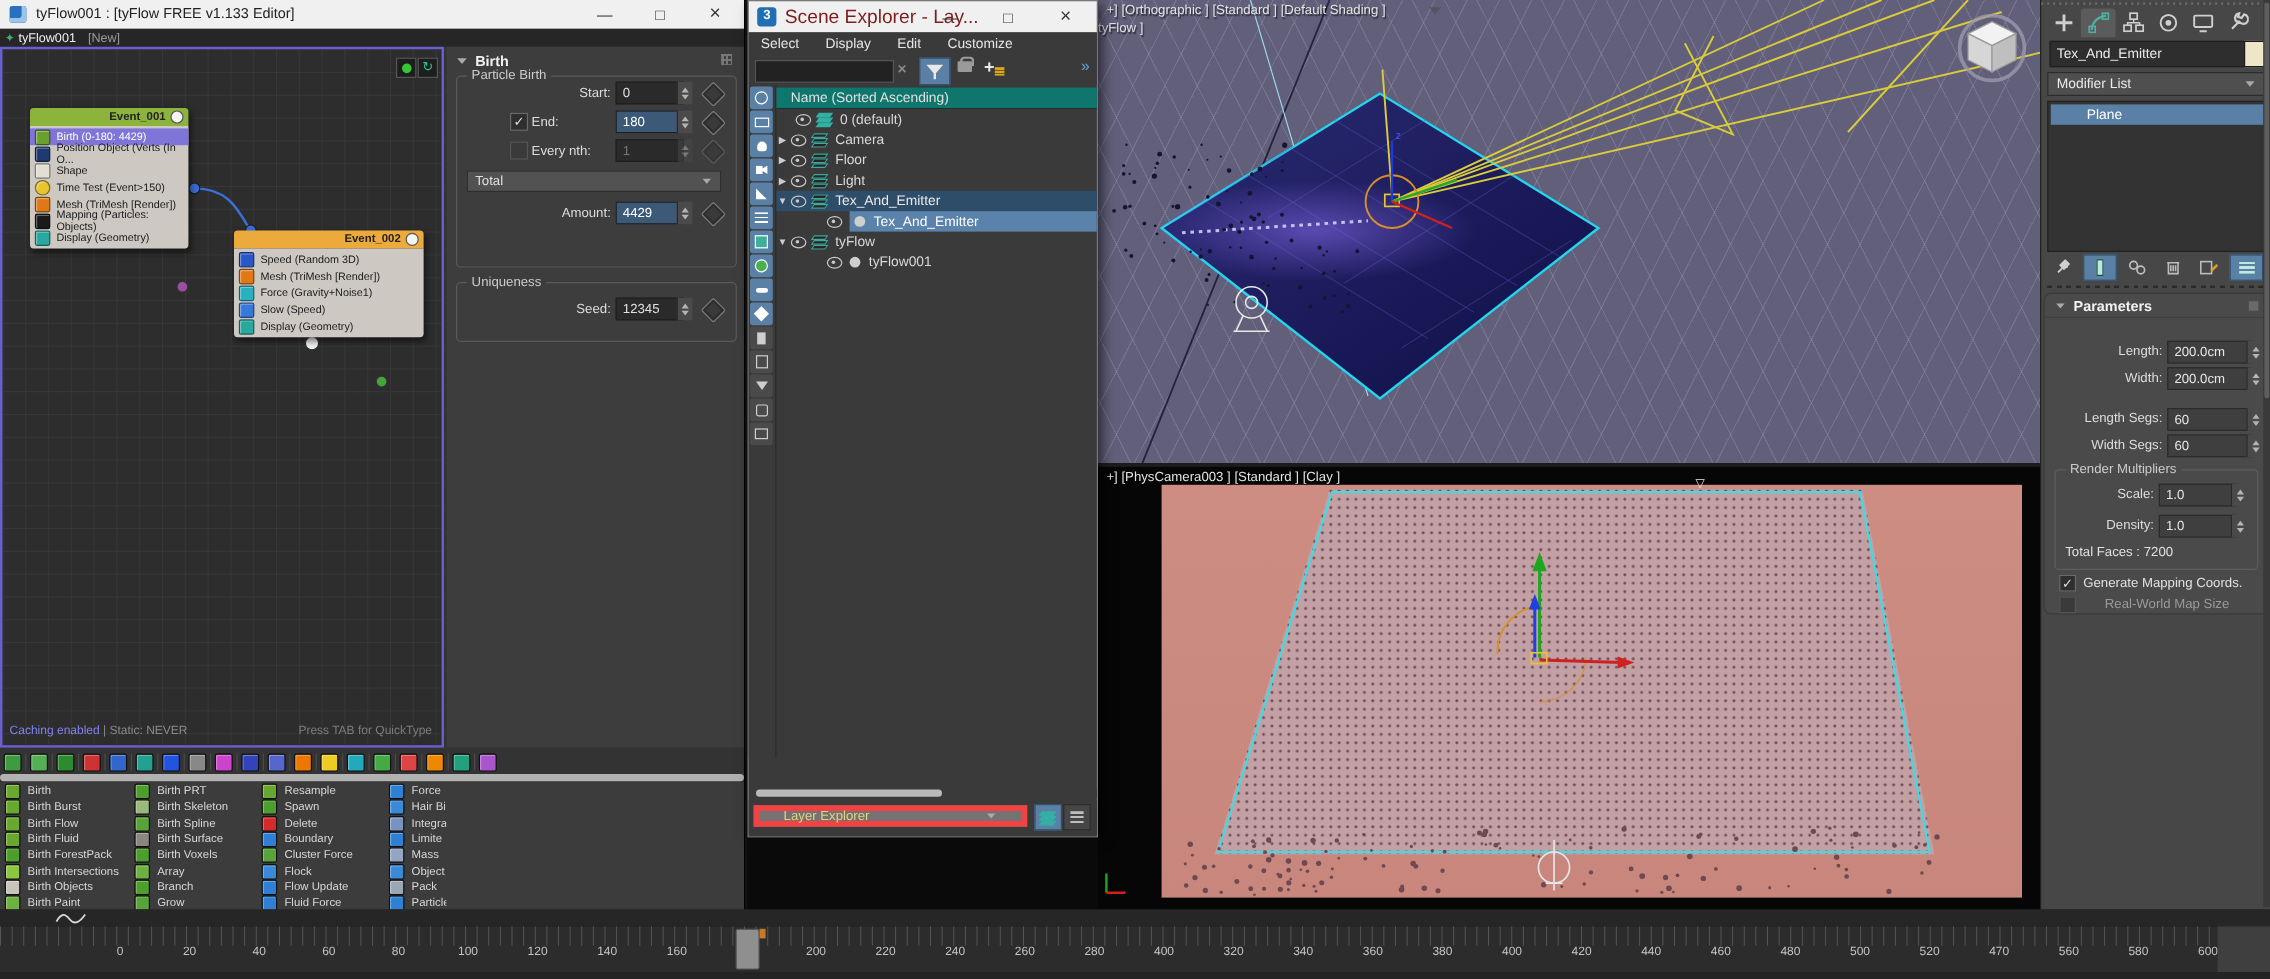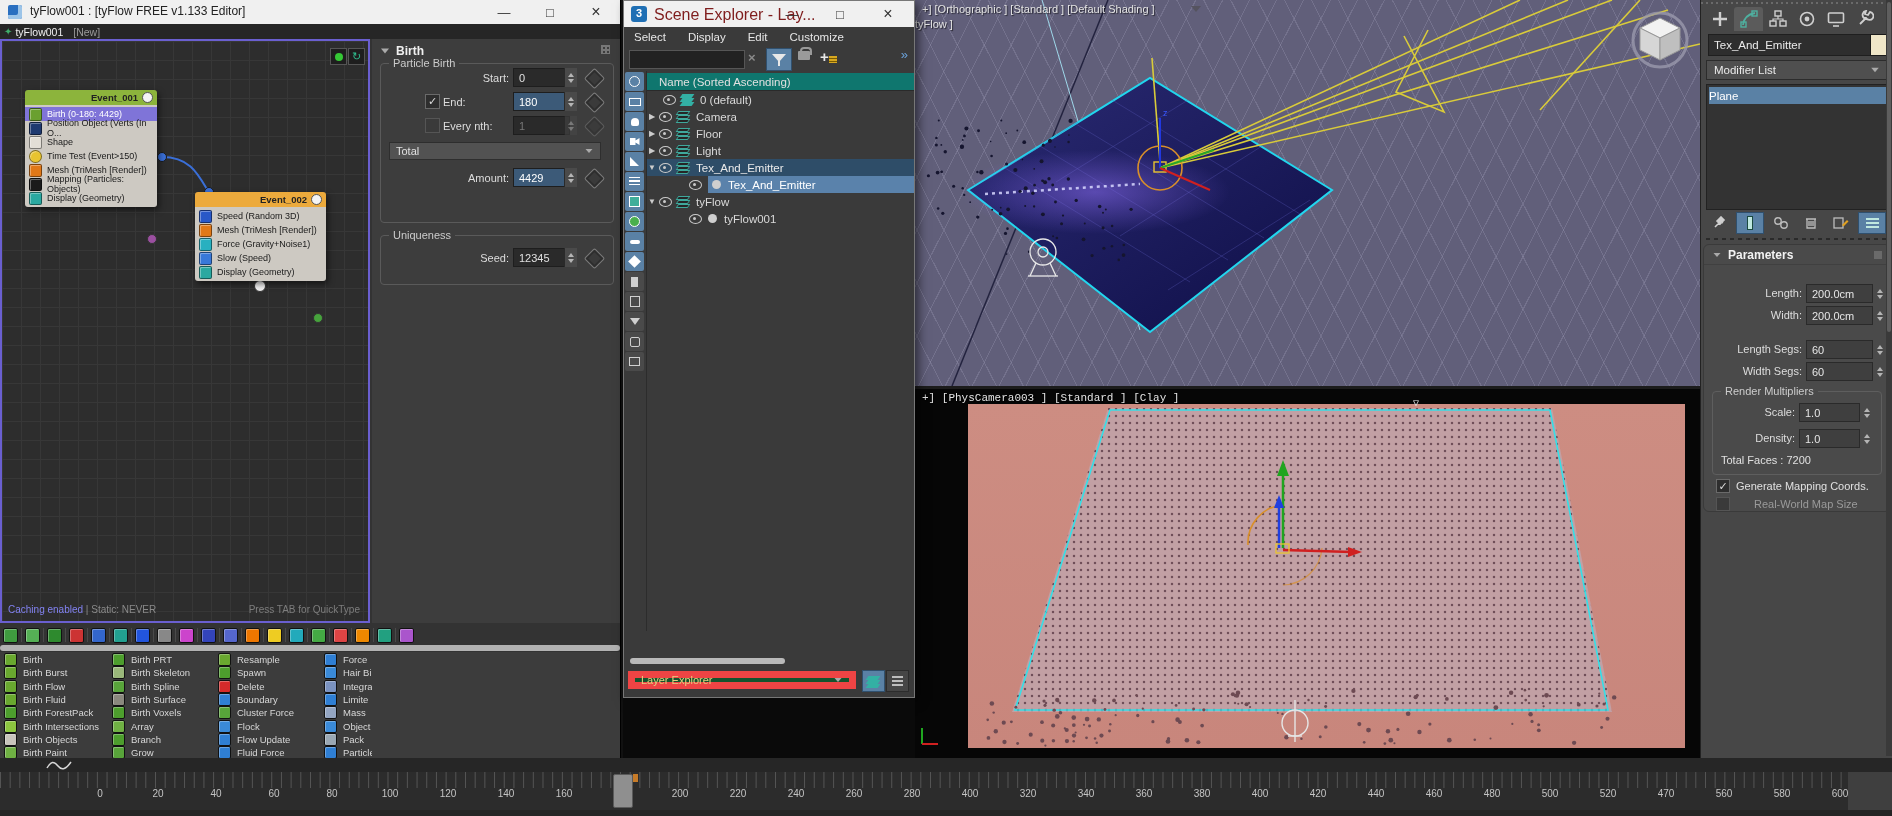--- a/index.html
+++ b/index.html
@@ -59,21 +59,21 @@
   .childsel{background:#5a82ab;color:#fff;}
   .vtbtn{width:19px;height:19px;margin:1px;display:flex;align-items:center;justify-content:center;border-radius:2px;}
   .vtbtn.blue{background:#5a81a5;}
   .vtbtn.gray{background:#4a4a4a;}
   .gs{display:block;}
   
   #vptop{left:915px;top:0;width:785px;height:386px;background:#615f7a;overflow:hidden;
      background-image:repeating-linear-gradient(63deg,rgba(150,148,175,.35) 0 1px,transparent 1px 24px),
                       repeating-linear-gradient(-63deg,rgba(150,148,175,.35) 0 1px,transparent 1px 24px);}
   .vplabel{font-size:11px;color:#e4e4e4;text-shadow:1px 1px 1px rgba(0,0,0,.6);white-space:pre;}
-  #vpbot{left:915px;top:389px;width:785px;height:369px;background:#060606;overflow:hidden;font-family:Liberation Mono, monospace;}
+  #vpbot{left:915px;top:389px;width:785px;height:369px;background:#060606;overflow:hidden;}
   #clay{left:53px;top:15px;width:717px;height:344px;background:linear-gradient(#cd8d82,#c8867c);}
   
   #cpanel{left:1700px;top:0;width:192px;height:758px;background:#474747;border-left:1px solid #222;box-sizing:border-box;}
   .cptab{width:29px;height:24px;display:flex;align-items:center;justify-content:center;}
   .cptab.on{background:#5b5b5b;border-radius:3px 3px 0 0;}
   .prow{position:absolute;height:17px;display:flex;align-items:center;}
   .plabel{position:absolute;width:88px;text-align:right;font-size:11px;color:#ddd;}
   .pbox{position:absolute;left:92px;width:64px;height:17px;background:#3f3f3f;border:1px solid #2a2a2a;color:#e6e6e6;font-size:11px;display:flex;align-items:center;padding-left:5px;}
   .pspin{position:absolute;left:158px;width:13px;height:19px;}
   
@@ -461,21 +461,21 @@
               <i class="opic" style="background: rgb(26, 26, 26);"></i>
               <span>Mapping (Particles: Objects)</span>
             </div>
           <div class="oprow">
               <i class="opic" style="background: rgb(42, 168, 160);"></i>
               <span>Display (Geometry)</span>
             </div>
         </div>
       </div>
 
-      <div class="node" style="left:193px;top:151px;width:131px;">
+      <div class="node" style="left:193px;top:151px;width:158px;">
         <div class="hdr" style="background:#ecaa3c">
           <span>Event_002</span>
           <span class="bulb"></span>
         </div>
         <div class="rows">
           <div class="oprow">
               <i class="opic" style="background: rgb(40, 88, 200);"></i>
               <span>Speed (Random 3D)</span>
             </div>
           <div class="oprow">
@@ -924,21 +924,21 @@
         <span style="width:9px;height:9px;border-radius:50%;background:#cfcfcf;margin-right:7px"></span>
         <span>tyFlow001</span>
       </div>
     </div>
 
     <div class="abs" style="left:4px;top:656px;width:286px;height:8px;background:#3a3a3a">
       <div style="position:absolute;left:2px;top:1px;width:155px;height:6px;background:#b9b9b9;border-radius:3px"></div>
     </div>
 
     <div class="abs" style="left:0;top:666px;width:290px;height:28px;background:#3a3a3a;">
-      <div class="abs" style="left:4px;top:4px;width:228px;height:18px;background:#14532d;border:7px solid #ef4444;display:flex;align-items:center;justify-content:space-between;padding:0 6px;box-sizing:border-box">
+      <div class="abs" style="left:4px;top:4px;width:228px;height:18px;background:#737373;border:5px solid #ef4444;display:flex;align-items:center;justify-content:space-between;padding:0 20px;box-sizing:border-box">
         <span style="font-size:11px;color:#e3d27e">Layer Explorer</span>
         <div class="tri-d" style="transform:scale(.7)"></div>
       </div>
       <div class="abs" style="left:238px;top:3px;width:21px;height:20px;background:#5a81a5;border:1px solid #30506e;display:flex;align-items:center;justify-content:center">
         <span class="layerstack teal">
             <i></i>
             <i></i>
             <i></i>
           </span>
       </div>
@@ -995,21 +995,21 @@
     <input class="abs" style="left: 7px; top: 34px; width: 154px; height: 18px; background: rgb(46, 46, 46); border: 1px solid rgb(31, 31, 31); color: rgb(234, 234, 234); font-size: 11.5px; padding-left: 5px;" value="Tex_And_Emitter">
     <div class="abs" style="left:169px;top:34px;width:19px;height:20px;background:#efe6c8;border:1px solid #1a1a1a"></div>
 
     <div class="abs" style="left:5px;top:60px;width:182px;height:20px;background:#4f4f4f;border:1px solid #2c2c2c;display:flex;align-items:center;justify-content:space-between;padding:0 7px;box-sizing:border-box">
       <span style="font-size:11.5px;color:#eaeaea">Modifier List</span>
       <div class="tri-d" style="transform:scale(.75)"></div>
     </div>
 
     <div class="abs" style="left:5px;top:84px;width:182px;height:124px;background:#333;border:1px solid #222;">
       <div style="margin:2px 2px 0 2px;height:17px;background:#5a81a5;color:#fff;font-size:11.5px;display:flex;align-items:center">
-        <span style="">Plane</span>
+        <span style="margin-left:30px">Plane</span>
       </div>
     </div>
 
     <div class="abs" style="left:5px;top:212px;width:182px;height:22px;display:flex;gap:4px;align-items:center">
       <div style="width:26px;height:20px;display:flex;align-items:center;justify-content:center">
           <svg width="14" height="14" viewBox="0 0 14 14">
             <path d="M3 11 L7 7 M7 3 l4 4 M5 5 l4-4 3 3 -4 4z" stroke="#cfcfcf" stroke-width="1.6" fill="#cfcfcf"></path>
           </svg>
         </div>
       <div style="width:26px;height:20px;background:#5a81a5;border:1px solid #30506e;display:flex;align-items:center;justify-content:center">

